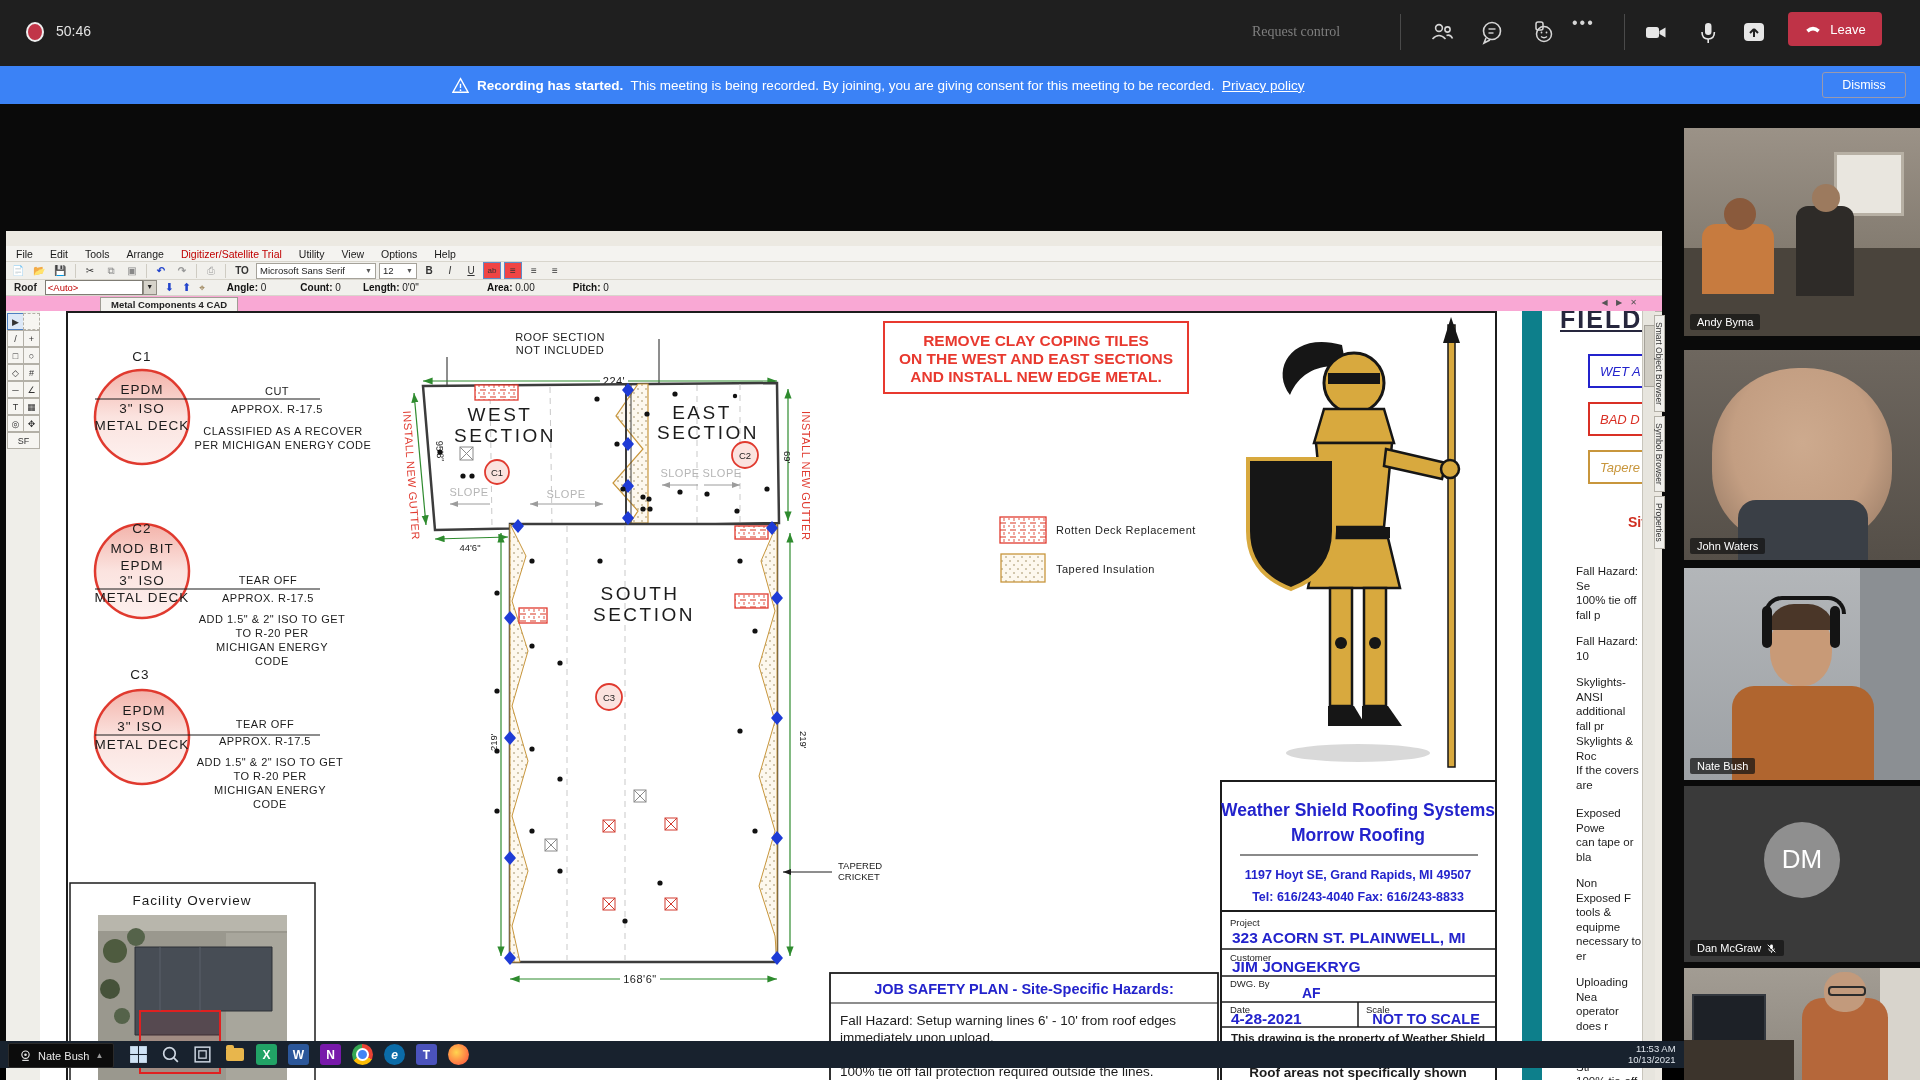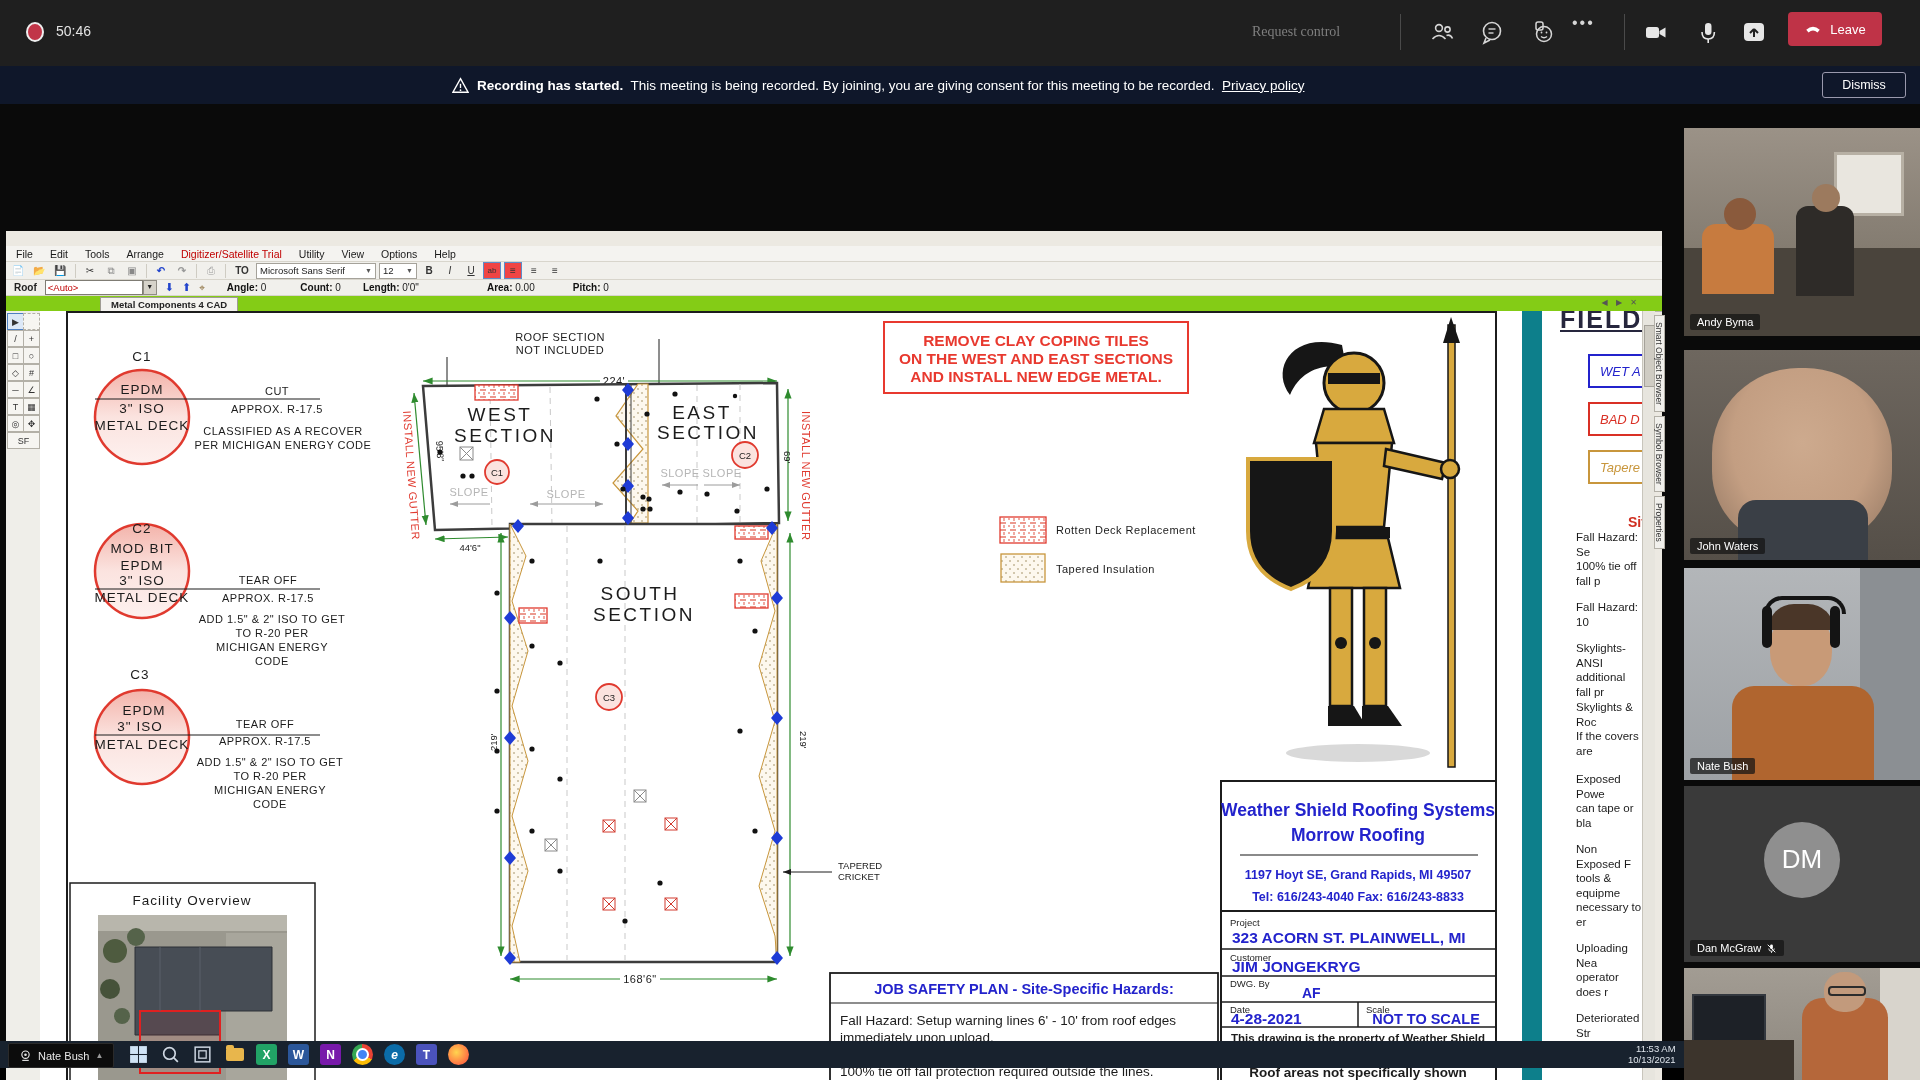--- a/index.html
+++ b/index.html
@@ -10,21 +10,21 @@
   .topbar{position:absolute;left:0;top:0;width:1920px;height:66px;background:#1f1f1f;color:#d6d6d6;}
   .recdot{position:absolute;left:26px;top:22px;width:14px;height:16px;border-radius:50%;
           background:#c13548;border:2px solid #efefef;box-shadow:0 0 0 2px #1f1f1f;}
   .timer{position:absolute;left:56px;top:23px;font-size:14px;color:#e3e3e3;}
   .reqctl{position:absolute;left:1252px;top:24px;font-size:14px;color:#7f7f7f;font-family:Liberation Serif, serif;}
   .tdiv{position:absolute;top:14px;width:1px;height:36px;background:#4a4a4a;}
   .tbicon{position:absolute;top:18px;width:28px;height:28px;}
   .leavebtn{position:absolute;left:1788px;top:12px;width:94px;height:34px;background:#bf3347;border:none;
             border-radius:4px;color:#fff;font-size:13px;display:flex;align-items:center;justify-content:center;gap:8px;cursor:pointer;}
   
-  .banner{position:absolute;left:0;top:66px;width:1920px;height:38px;background:#0f172a;color:#fff;
+  .banner{position:absolute;left:0;top:66px;width:1920px;height:38px;background:#3b82f6;color:#fff;
           display:flex;align-items:center;font-size:13.5px;}
   .banner .wrap{position:absolute;left:452px;top:0;height:38px;display:flex;align-items:center;gap:8px;}
   .banner b{font-weight:bold;}
   .banner a{color:#fff;text-decoration:underline;cursor:pointer;}
   .dismiss{position:absolute;left:1822px;top:6px;width:84px;height:26px;background:transparent;
            border:1px solid #9a99ad;border-radius:3px;color:#fff;font-size:12.5px;cursor:pointer;}
   
   .share{position:absolute;left:0;top:104px;width:1920px;height:937px;background:#0a0a0a;}
   
   .rcwin{position:absolute;left:6px;top:127px;width:1656px;height:913px;background:#ece9e2;font-size:11px;color:#222;}
@@ -48,21 +48,21 @@
            align-items:center;justify-content:space-between;padding:0 3px;}
   .ddarr{font-size:7px;color:#555;}
   .selbox{border:1px solid #5d8cc9;background:#ef4444;}
   .rtool2{position:absolute;left:0;top:49px;width:100%;height:16px;background:#f1f0ec;border-bottom:1px solid #d8d5cc;
           display:flex;align-items:center;gap:8px;padding-left:8px;font-size:10px;box-sizing:border-box;}
   .roofdd{width:92px;height:13px;border:1px solid #7f7c74;background:#fff;color:#c00000;font-size:9.5px;
           display:flex;align-items:center;justify-content:space-between;padding:0 2px;}
   .ddbtn{width:12px;height:13px;background:#d6d3ca;border:1px solid #8f8c84;font-size:7px;text-align:center;line-height:11px;}
   .stat b{color:#111;font-weight:bold;}
   .bluearr{color:#2244cc;font-size:11px;}
-  .tabrow{position:absolute;left:0;top:65px;width:100%;height:15px;background:#84cc16;border-bottom:1px solid #b9b6ad;text-decoration:underline;}
+  .tabrow{position:absolute;left:0;top:65px;width:100%;height:15px;background:#f9a8d4;border-bottom:1px solid #b9b6ad;text-decoration:underline;}
   .doctab{position:absolute;left:94px;top:1px;height:14px;padding:0 10px;background:#f4f3ef;border:1px solid #9f9c93;
           border-bottom:none;font-size:9.5px;line-height:14px;font-weight:bold;color:#222;}
   .panectl{position:absolute;right:22px;top:2px;font-size:8px;color:#555;letter-spacing:3px;}
   
   .lpal{position:absolute;left:0;top:80px;width:34px;height:807px;background:#efeee9;border-right:1px solid #c8c5bc;}
   .pbtn{position:absolute;width:15px;height:15px;border:1px solid #b3b0a7;background:#f6f5f1;font-size:9px;
         display:flex;align-items:center;justify-content:center;color:#333;}
   .pbtn.sel{border-color:#4d7fc2;background:#dce8f7;}
   
   .canvas{position:absolute;left:34px;top:80px;width:1605px;height:807px;background:#fff;}
@@ -596,21 +596,21 @@
         <text x="800" y="765" font-size="13.5">100% tie off fall protection required outside the lines.</text>
       </g>
     </svg>
 
     <div class="page2">
       <div class="p2head">FIELD</div>
       <div class="p2box" style="border-color:#2323cc;color:#2323cc;margin-top:20px;">WET A</div>
       <div class="p2box" style="border-color:#d93025;color:#d93025;">BAD D</div>
       <div class="p2box" style="border-color:#c8963c;color:#c8963c;">Tapere</div>
       <div class="p2sub">Sit</div>
-      <div class="p2p" style="">Fall Hazard: Se
+      <div class="p2p" style="margin-top:34px;">Fall Hazard: Se
 100% tie off fall p</div>
       <div class="p2p" style="margin-top:12px;">Fall Hazard: 10</div>
       <div class="p2p" style="margin-top:12px;">Skylights- ANSI
 additional fall pr</div>
       <div class="p2p" style="margin-top:1px;">Skylights &amp; Roc
 If the covers are</div>
       <div class="p2p" style="margin-top:14px;">Exposed Powe
 can tape or bla</div>
       <div class="p2p" style="margin-top:12px;">Non Exposed F
 tools &amp; equipme

